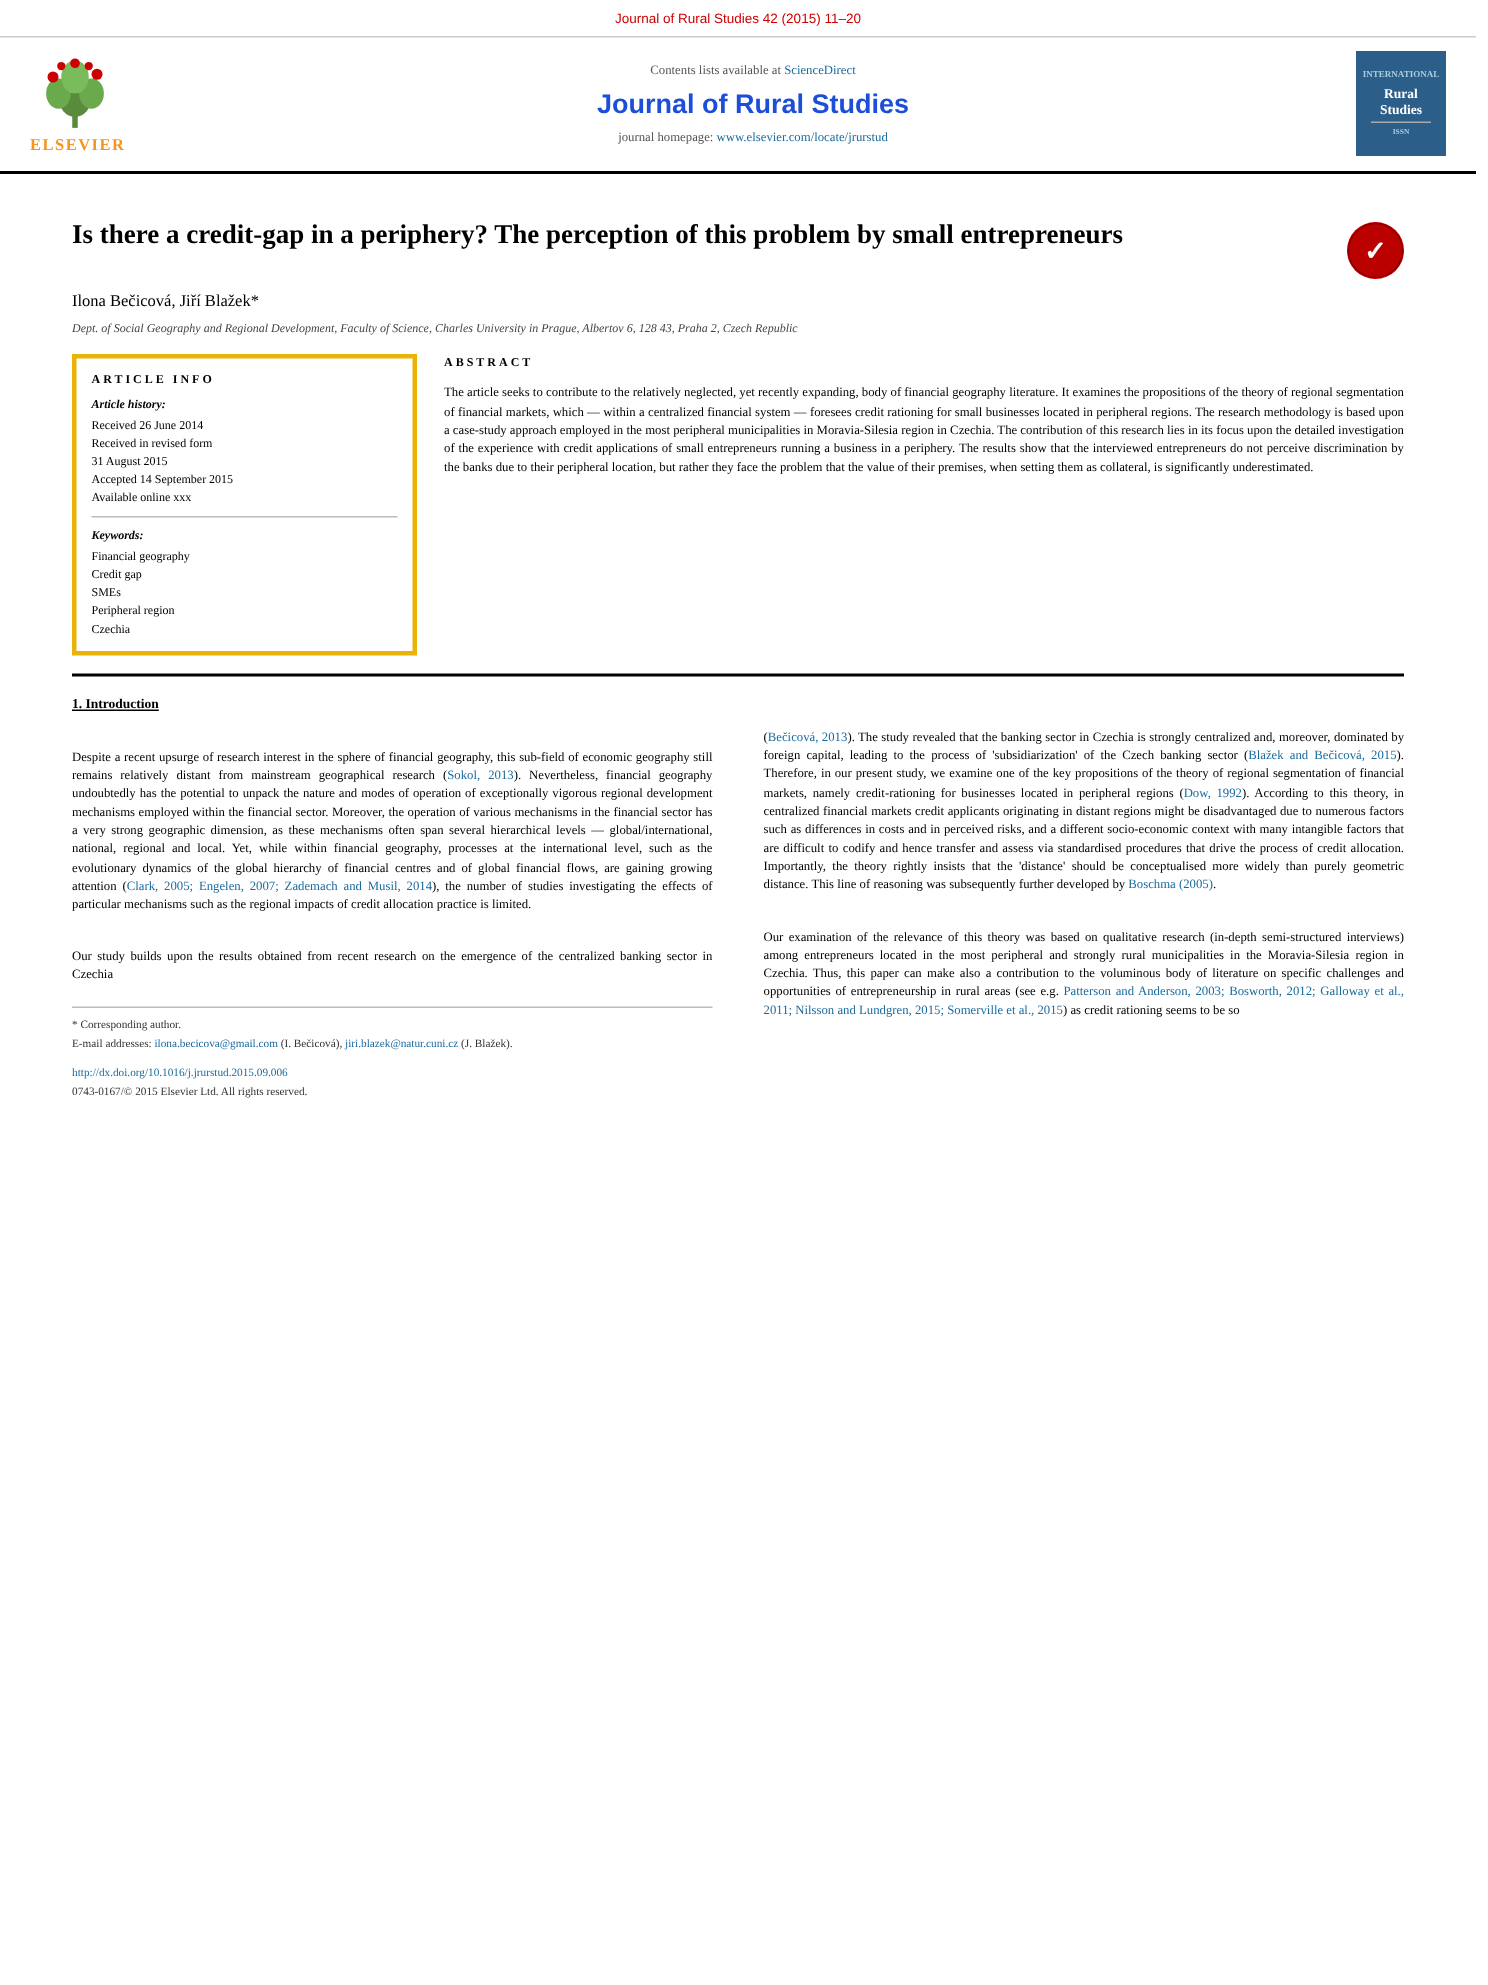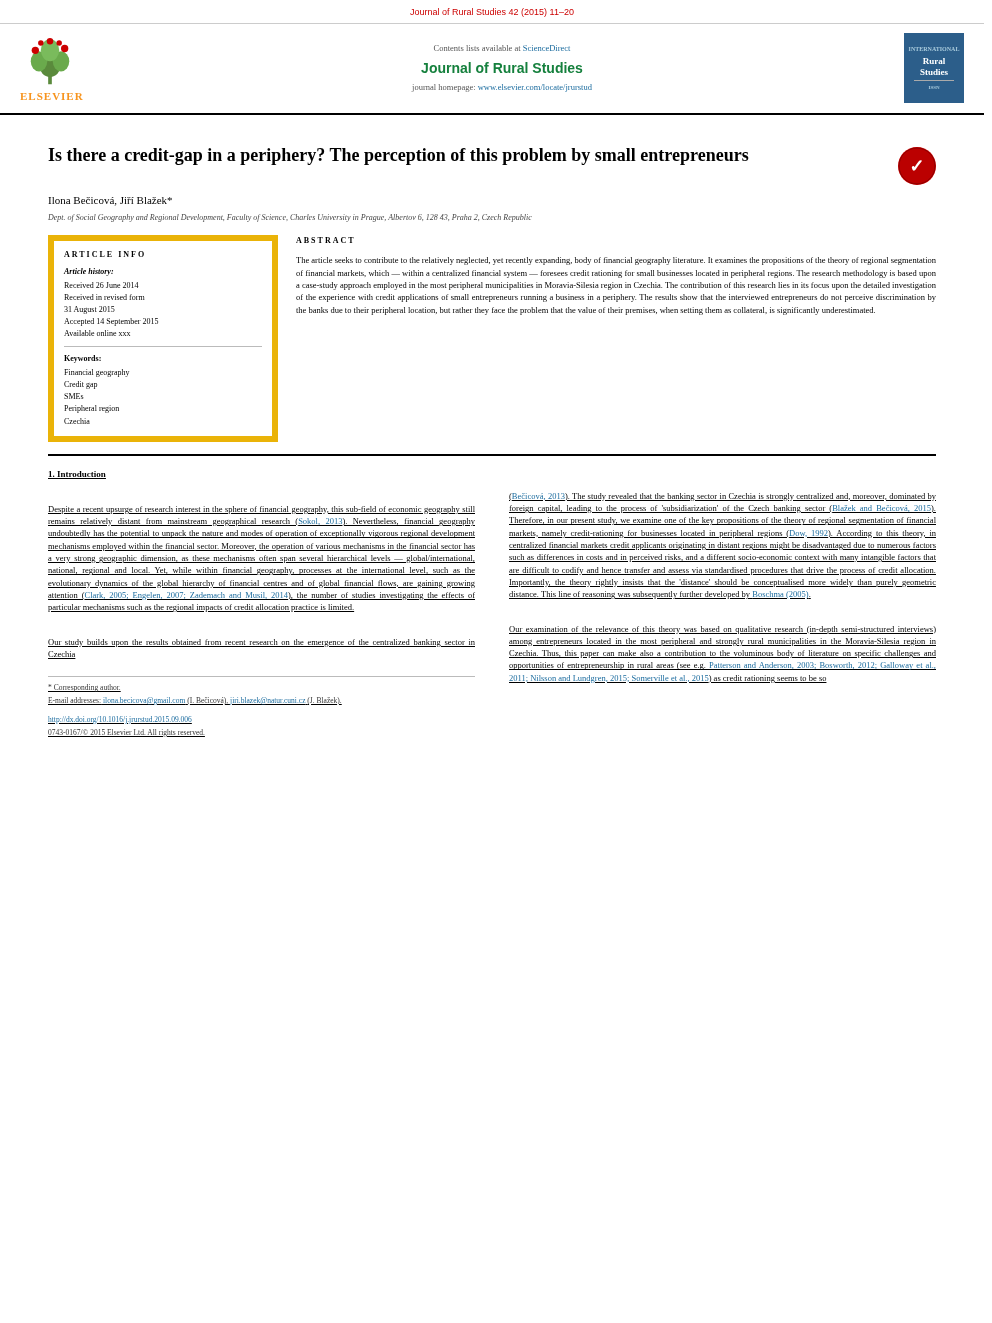--- a/index.html
+++ b/index.html
@@ -53,23 +53,23 @@
     .journal-center {
       flex: 1;
       text-align: center;
     }
     .science-direct-link {
       font-size: 8.5px;
       color: #555;
     }
     .science-direct-link a { color: #1a6b9e; text-decoration: none; }
     .journal-title-main {
-      font-size: 14px;
-      font-weight: bold;
-      color: #15803d;
+      font-size: 18px;
+      font-weight: bold;
+      color: #1d4ed8;
       margin: 4px 0;
       font-family: Arial, sans-serif;
     }
     .journal-homepage {
       font-size: 8.5px;
       color: #555;
     }
     .journal-homepage a { color: #1a6b9e; text-decoration: none; }
 
     .journal-logo-right {
@@ -142,21 +142,21 @@
 
     
     .two-col {
       display: flex;
       gap: 18px;
       margin-bottom: 10px;
     }
 
     
     .article-info-box {
-      border: 6px solid #eab308;
+      border: 3px solid #eab308;
       padding: 8px 10px;
       width: 230px;
       min-width: 230px;
       font-size: 8px;
     }
     .box-section-title {
       font-size: 8px;
       font-weight: bold;
       letter-spacing: 2px;
       text-transform: uppercase;
@@ -172,20 +172,21 @@
     .info-date-row {
       font-size: 8px;
       margin-bottom: 1px;
     }
     .divider-line {
       border: none;
       border-top: 1px solid #bbb;
       margin: 6px 0;
     }
     .keywords-label {
+      font-style: italic;
       font-weight: bold;
       font-size: 8px;
       margin-bottom: 3px;
     }
     .keyword-item {
       font-size: 8px;
       margin-bottom: 1px;
     }
 
     
@@ -214,21 +215,20 @@
     .section-divider {
       border: none;
       border-top: 2px solid #000;
       margin: 12px 0;
     }
 
     
     .body-two-col {
       display: flex;
       gap: 34px;
-      text-decoration: underline;
     }
     .body-col {
       flex: 1;
       font-size: 8.5px;
       text-align: justify;
       line-height: 1.45;
     }
 
     .section-heading {
       font-size: 9px;

